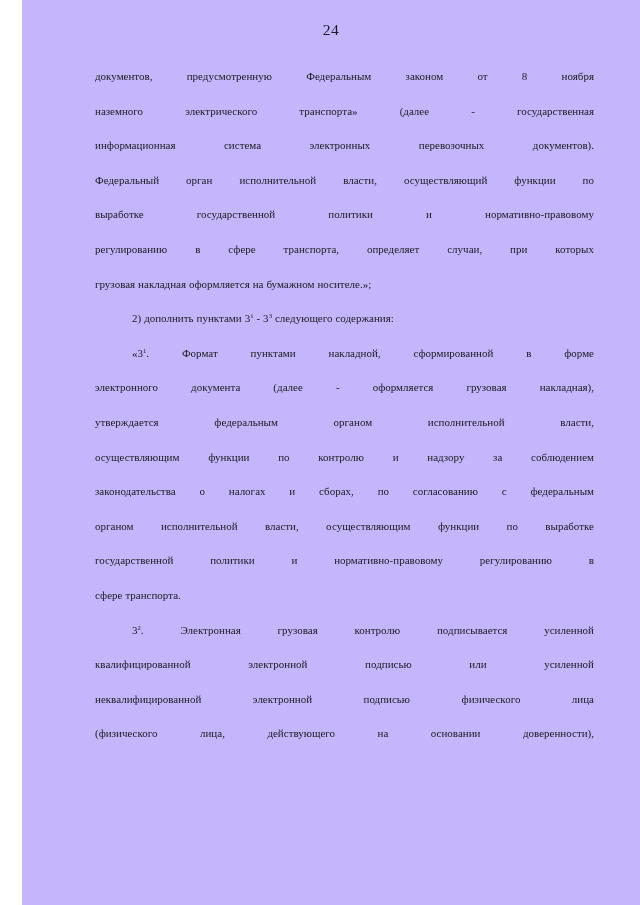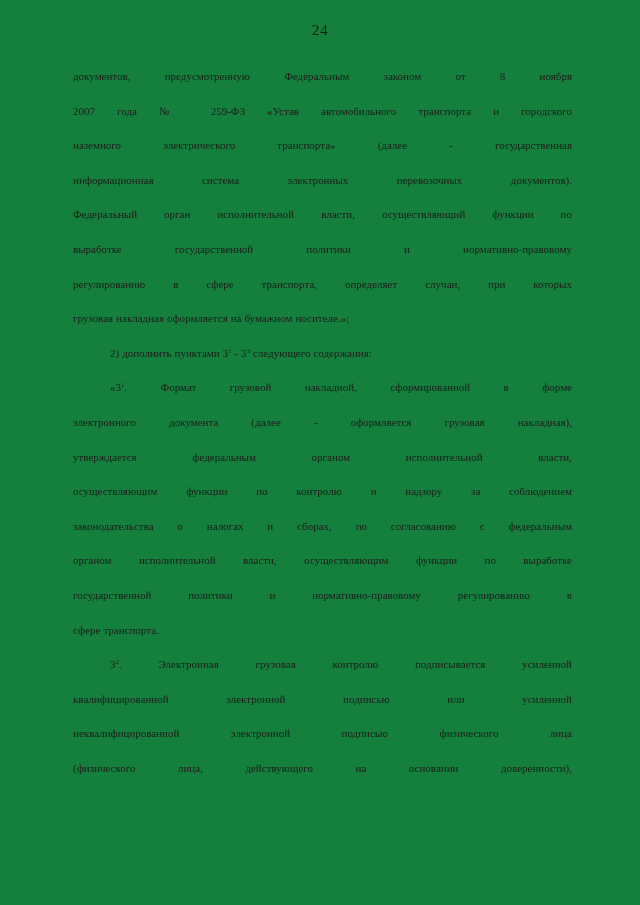--- a/index.html
+++ b/index.html
@@ -11,21 +11,22 @@
     height: 905px;
     background: #ffffff;
     position: relative;
     overflow: hidden;
     font-family: "Liberation Serif", serif;
     color: #1c1c1c;
   }
   .page {
     position: absolute;
     inset: 0;
-    background: #15803d;
+    background: #c4b5fd;
+    margin-left: 22px;
   }
   .page-number {
     position: absolute;
     top: 21px;
     left: 0;
     width: 100%;
     text-align: center;
     font-size: 15.5px;
     letter-spacing: 0.5px;
   }
@@ -58,29 +59,28 @@
     line-height: 0;
   }
 </style>
 </head>
 <body>
 
 <div class="page">
   <div class="page-number">24</div>
   <div class="body-text" id="lines">
       <div class="line">документов, предусмотренную Федеральным законом от 8 ноября</div>
-      <div class="line">2007 года № 259-ФЗ «Устав автомобильного транспорта и городского</div>
       <div class="line">наземного электрического транспорта» (далее - государственная</div>
       <div class="line">информационная система электронных перевозочных документов).</div>
       <div class="line">Федеральный орган исполнительной власти, осуществляющий функции по</div>
       <div class="line">выработке государственной политики и нормативно-правовому</div>
       <div class="line">регулированию в сфере транспорта, определяет случаи, при которых</div>
       <div class="line align-left">грузовая накладная оформляется на бумажном носителе.»;</div>
       <div class="line align-left indent"><span>2) дополнить пунктами 3</span><span class="sup">1</span><span> - 3</span><span class="sup">3</span><span> следующего содержания:</span></div>
-      <div class="line indent"><span>«3</span><span class="sup">1</span><span>.  Формат  грузовой  накладной,  сформированной  в  форме</span></div>
+      <div class="line indent"><span>«3</span><span class="sup">1</span><span>.  Формат  пунктами  накладной,  сформированной  в  форме</span></div>
       <div class="line">электронного документа (далее - оформляется грузовая накладная),</div>
       <div class="line">утверждается федеральным органом исполнительной власти,</div>
       <div class="line">осуществляющим функции по контролю и надзору за соблюдением</div>
       <div class="line">законодательства о налогах и сборах, по согласованию с федеральным</div>
       <div class="line">органом исполнительной власти, осуществляющим функции по выработке</div>
       <div class="line">государственной политики и нормативно-правовому регулированию в</div>
       <div class="line align-left">сфере транспорта.</div>
       <div class="line indent"><span>3</span><span class="sup">2</span><span>.  Электронная  грузовая  контролю  подписывается  усиленной</span></div>
       <div class="line">квалифицированной электронной подписью или усиленной</div>
       <div class="line">неквалифицированной электронной подписью физического лица</div>

